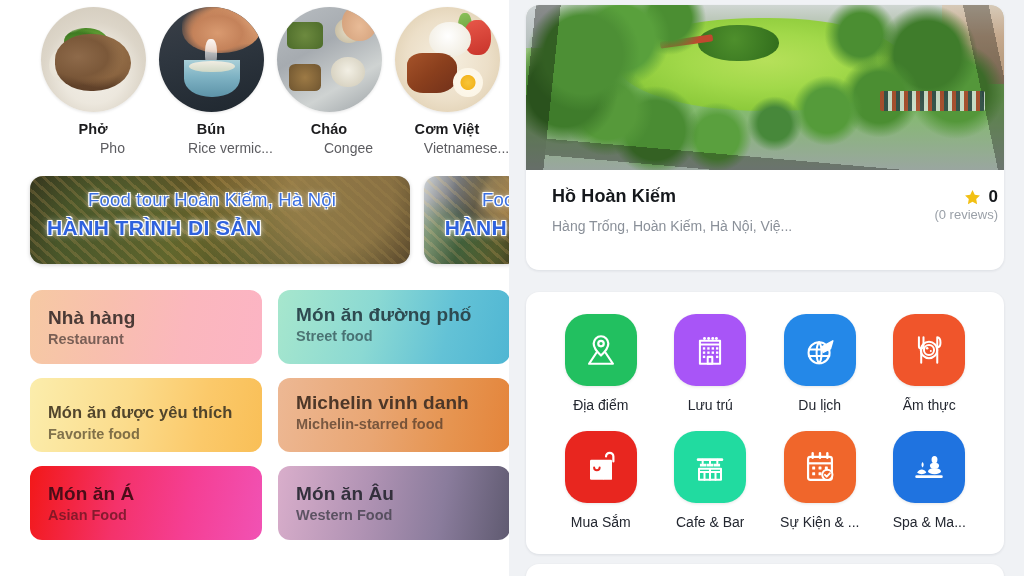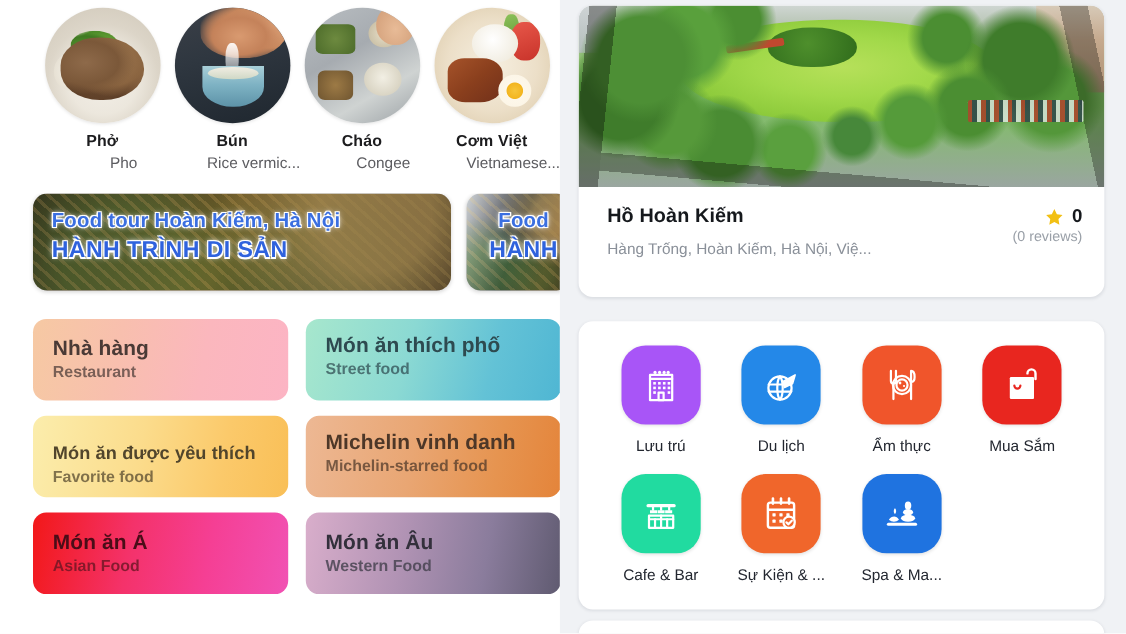--- a/index.html
+++ b/index.html
@@ -108,23 +108,24 @@
   .banner.b2{flex:0 0 95px;width:95px;
     background:linear-gradient(110deg,#cfd4d8 0%,#8d8f93 22%,#2b3138 48%,#5b4129 76%,#3a2a1a 100%);text-align:center;}
   .bn-tex{position:absolute;inset:0;opacity:.55;
     background:
       repeating-linear-gradient(42deg, rgba(255,214,120,.30) 0 3px, transparent 3px 9px),
       radial-gradient(circle at 82% 22%, rgba(243,203,118,.85) 0 16%, transparent 46%),
       radial-gradient(circle at 22% 78%, rgba(92,150,62,.75) 0 18%, transparent 48%),
       radial-gradient(circle at 66% 84%, rgba(74,132,52,.70) 0 14%, transparent 44%);}
   .bn-text{position:absolute;left:17px;top:13px;right:8px;}
   .bn-l1{
-    font-size:18.5px;font-weight:bold;color:#3b6fe0;letter-spacing:.2px;white-space:nowrap;
+    font-size:18.5px;font-weight:normal;color:#3b6fe0;letter-spacing:.2px;white-space:nowrap;
     text-shadow:0 0 3px #ffffff,0 0 6px #ffffff,1px 1px 0 #ffffff,-1px -1px 0 #ffffff,
                 1px -1px 0 #ffffff,-1px 1px 0 #ffffff;
+    margin-left:41px;
   }
   .bn-l2{
     margin-top:5px;font-size:21px;font-weight:bold;color:#2f62dd;letter-spacing:.4px;white-space:nowrap;
     text-shadow:0 0 3px #ffffff,0 0 7px #ffffff,1px 1px 0 #ffffff,-1px -1px 0 #ffffff,
                 1px -1px 0 #ffffff,-1px 1px 0 #ffffff;
   }
 
   
   .tiles{
     position:absolute;left:0;top:290px;width:509px;
@@ -210,21 +211,21 @@
     mix-blend-mode:multiply;
   }
   .city-r{position:absolute;right:0;top:0;width:13%;height:48%;
     background:linear-gradient(180deg,#d7c9b6,#c7a88d 40%,#b08f77 100%);opacity:.95;}
   .city-l{position:absolute;left:0;top:0;width:7%;height:26%;
     background:linear-gradient(180deg,#cfd4d6,#b7bec1);opacity:.9;}
   .cars{position:absolute;right:4%;top:52%;width:22%;height:12%;
     background:repeating-linear-gradient(90deg,#c0392b 0 4px,#2c3e50 4px 8px,#ecf0f1 8px 12px);
     opacity:.75;border-radius:2px;}
 
-  .place-body{padding:16px 20px 0 26px;}
+  .place-body{padding:16px 6px 0 26px;}
   .place-row{display:flex;align-items:flex-start;justify-content:space-between;}
   .place-name{font-size:18px;font-weight:bold;color:#15181c;letter-spacing:.1px;}
   .place-addr{margin-top:11px;font-size:14px;color:#8a9099;max-width:300px;
     white-space:nowrap;overflow:hidden;text-overflow:ellipsis;}
   .rate-box{text-align:right;padding-top:1px;}
   .rate-line{display:flex;align-items:center;justify-content:flex-end;gap:7px;}
   .star{width:19px;height:19px;display:block;}
   .rate-val{font-size:17px;font-weight:bold;color:#15181c;}
   .rate-cnt{margin-top:0;font-size:13px;color:#9aa0a8;}
 
@@ -311,21 +312,21 @@
     </div>
 
     <div class="tiles">
 
       <div class="tile t-restaurant">
         <div class="t-title">Nhà hàng</div>
         <div class="t-sub">Restaurant</div>
       </div>
 
       <div class="tile t-street">
-        <div class="t-title">Món ăn thích phố</div>
+        <div class="t-title">Món ăn đường phố</div>
         <div class="t-sub">Street food</div>
       </div>
 
       <div class="tile t-favorite">
         <div class="t-title">Món ăn được yêu thích</div>
         <div class="t-sub">Favorite food</div>
       </div>
 
       <div class="tile t-michelin">
         <div class="t-title">Michelin vinh danh</div>
@@ -373,20 +374,30 @@
             </div>
             <div class="rate-cnt">(0 reviews)</div>
           </div>
         </div>
       </div>
     </div>
 
     <div class="r-card card-grid">
       <div class="icon-grid">
 
+        <div class="icon-cell">
+          <div class="icon-tile" style="background:#22c060">
+            <svg viewBox="0 0 48 48" fill="none" stroke="#fff" stroke-width="2.4" stroke-linejoin="round" stroke-linecap="round">
+              <path d="M24 9c-4.4 0-8 3.6-8 8 0 5.8 8 13 8 13s8-7.2 8-13c0-4.4-3.6-8-8-8z"></path>
+              <circle cx="24" cy="17" r="3"></circle>
+              <path d="M19 27L11 39h26l-8-12"></path>
+            </svg>
+          </div>
+          <div class="icon-label">Địa điểm</div>
+        </div>
 
         <div class="icon-cell">
           <div class="icon-tile" style="background:#a855f7">
             <svg viewBox="0 0 48 48" fill="none" stroke="#fff" stroke-width="2.2" stroke-linejoin="round" stroke-linecap="round">
               <rect x="13" y="14" width="22" height="25"></rect>
               <path d="M13 18h22"></path>
               <circle cx="18" cy="11.5" r="1.6" fill="#fff" stroke="none"></circle>
               <circle cx="22.5" cy="11.5" r="1.6" fill="#fff" stroke="none"></circle>
               <circle cx="27" cy="11.5" r="1.6" fill="#fff" stroke="none"></circle>
               <circle cx="31" cy="11.5" r="1.6" fill="#fff" stroke="none"></circle>

